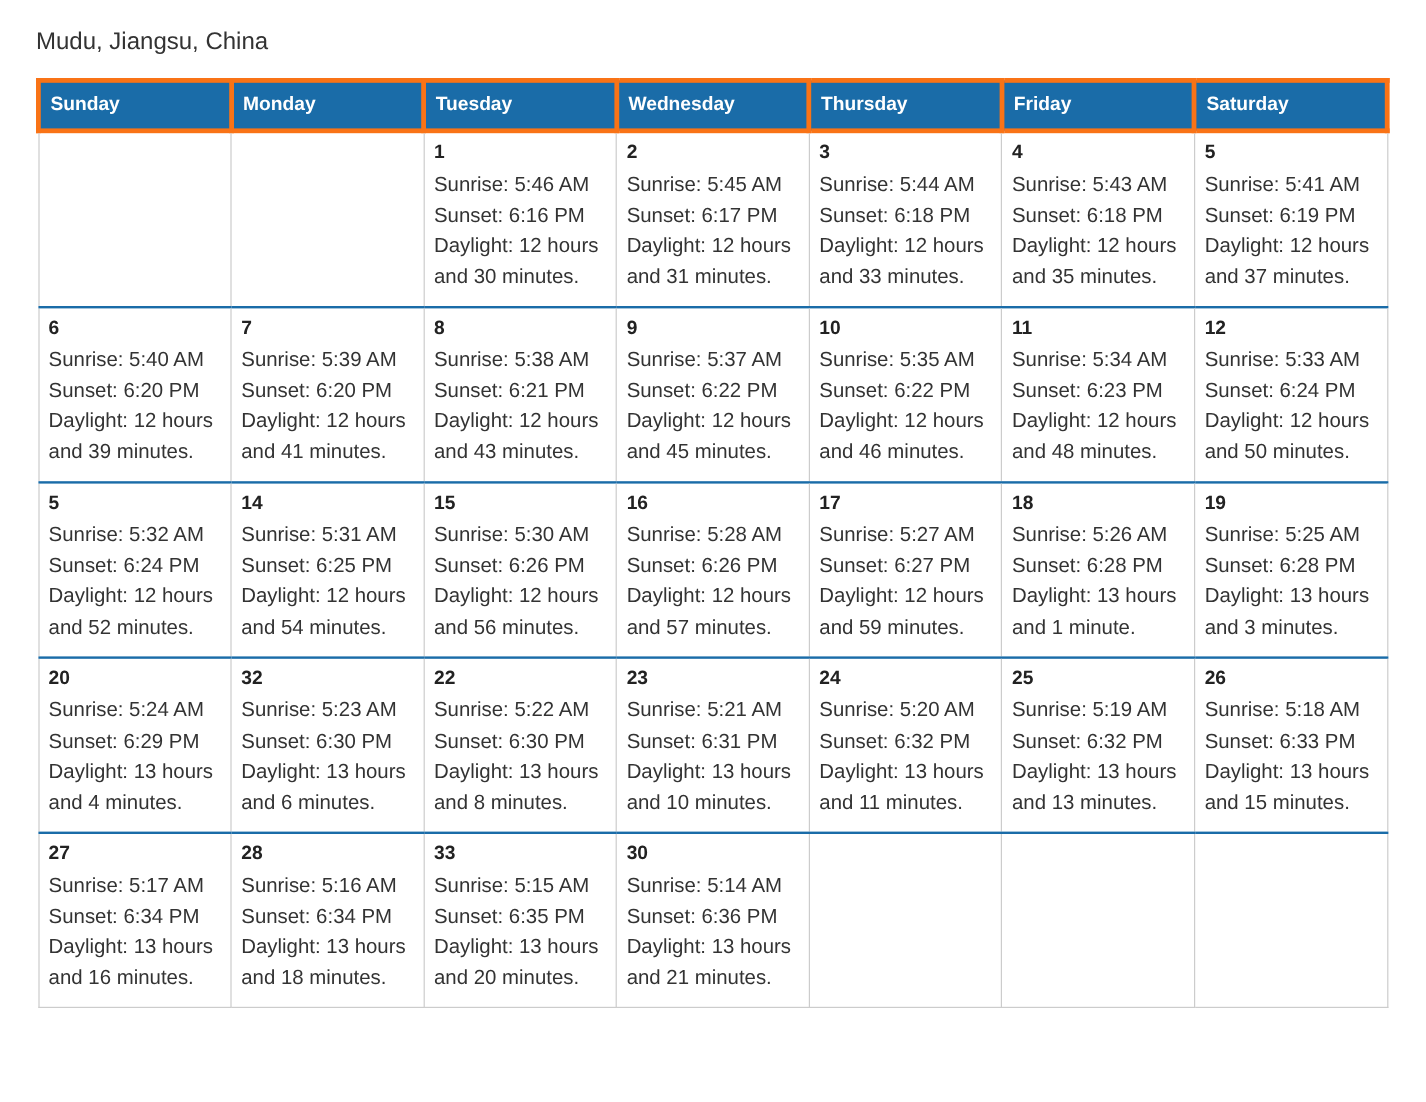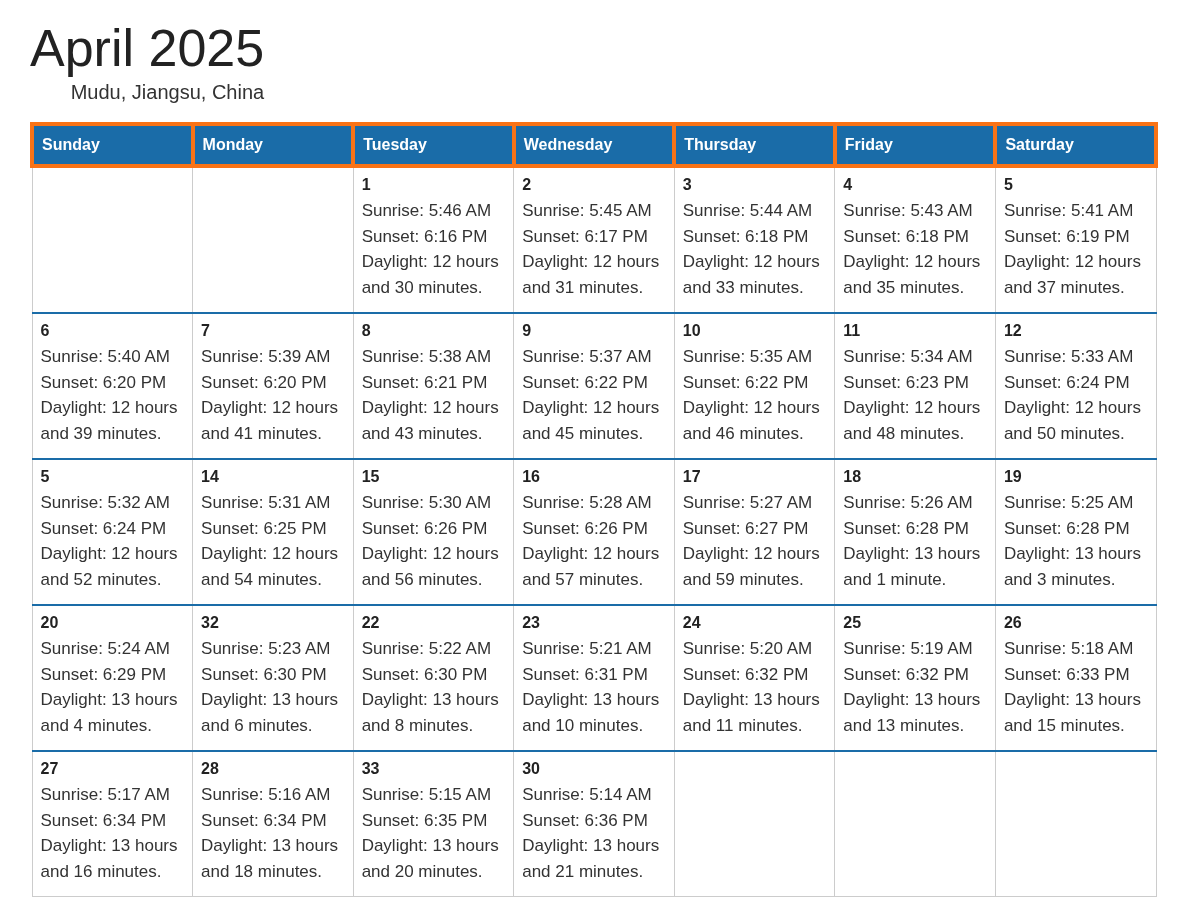--- a/index.html
+++ b/index.html
@@ -96,21 +96,20 @@
     }
     .empty-cell {
       background: #fff;
     }
   </style>
 </head>
 <body>
 
 <div class="header">
   <div class="title-area">
-    <div class="month-title">April 2025</div>
     <div class="location-title">Mudu, Jiangsu, China</div>
   </div>
 </div>
 
 <table class="calendar">
   <thead>
     <tr>
       <th>Sunday</th>
       <th>Monday</th>
       <th>Tuesday</th>

